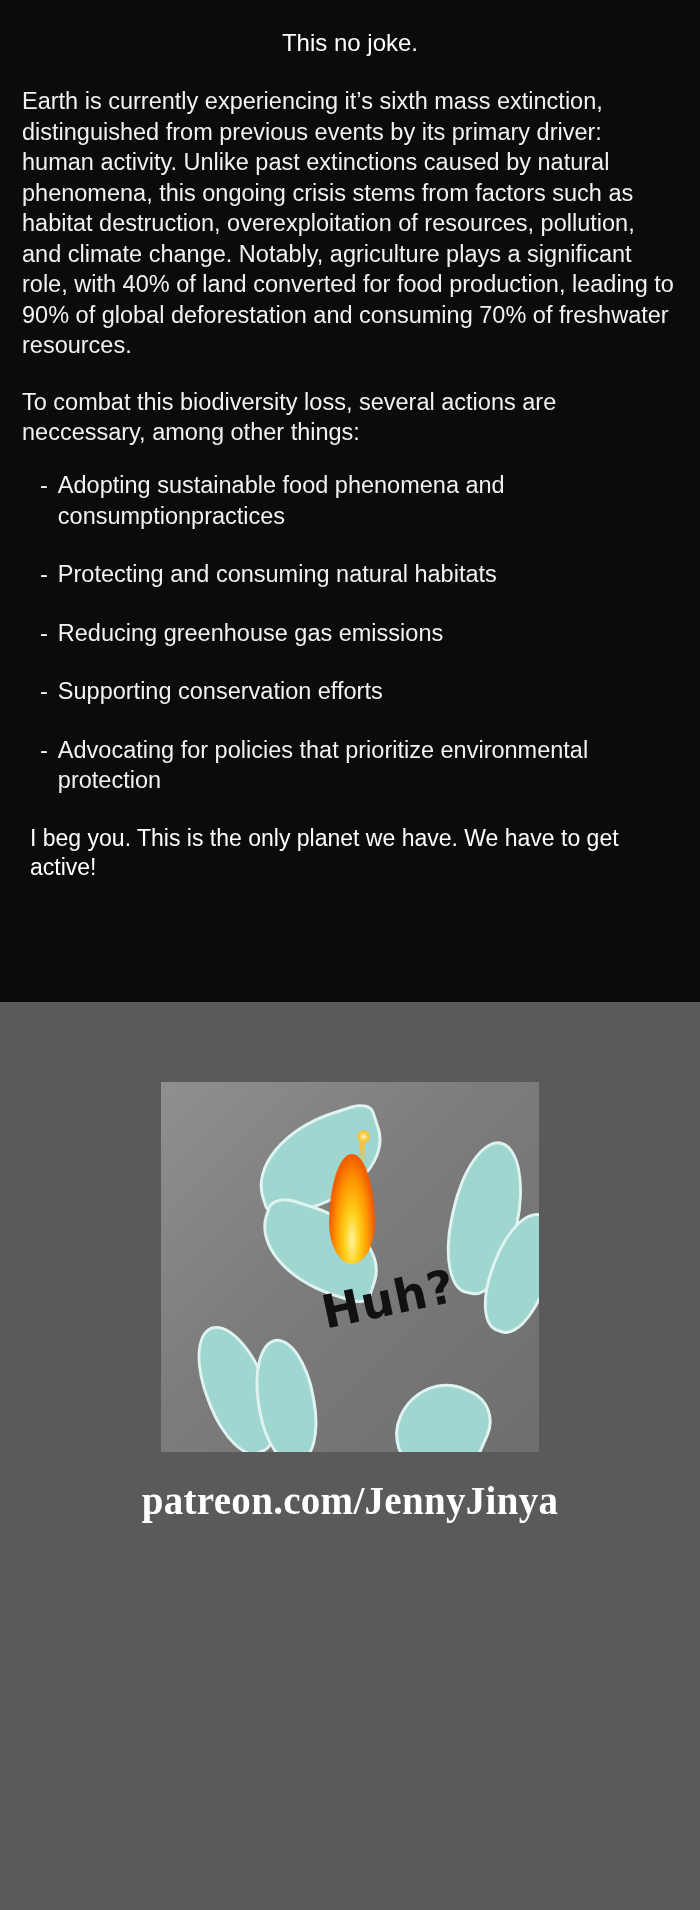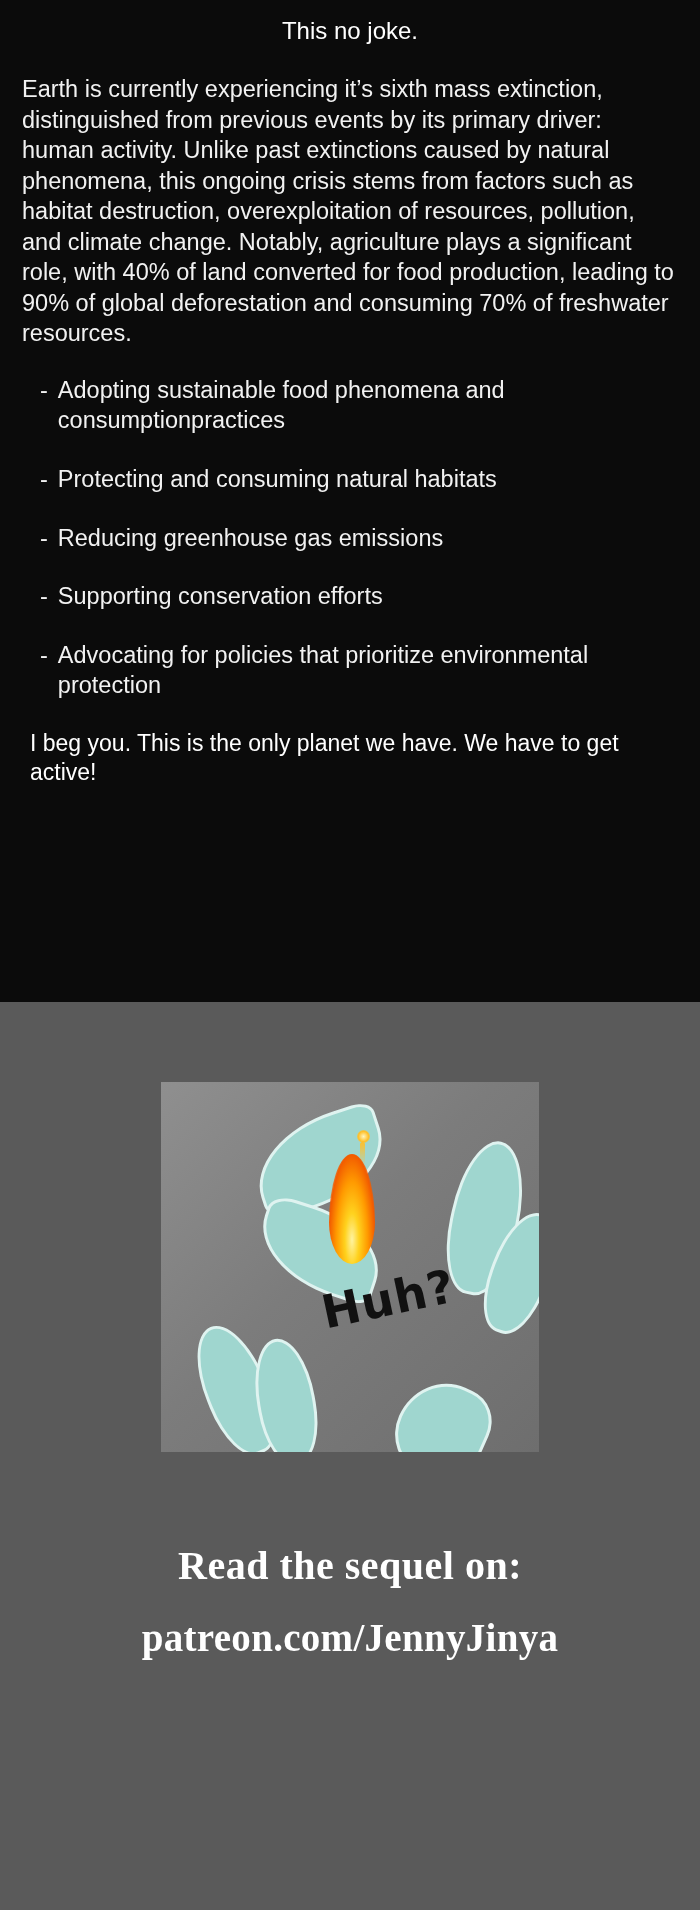--- a/index.html
+++ b/index.html
@@ -16,21 +16,21 @@
     min-height: 1910px;
     background: #000000;
     position: relative;
     overflow: hidden;
   }
 
   
   .text-panel {
     background: #0b0b0b;
     color: #ffffff;
-    padding: 12px 22px 30px 22px;
+    padding: 24px 22px 30px 22px;
     box-sizing: border-box;
     width: 700px;
     height: 1002px;
   }
   .headline {
     text-align: center;
     font-size: 24px;
     line-height: 1.25;
     margin: 4px 0 28px 0;
     color: #ffffff;
@@ -204,20 +204,21 @@
 
 <div class="page">
 
   <section class="text-panel">
 
     <div class="headline">This no joke.</div>
 
 
     <p class="para">Earth is currently experiencing it’s sixth mass extinction, distinguished from previous events by its primary driver: human activity. Unlike past extinctions caused by natural phenomena, this ongoing crisis stems from factors such as habitat destruction, overexploitation of resources, pollution, and climate change. Notably, agriculture plays a significant role, with 40% of land converted for food production, leading to 90% of global deforestation and consuming 70% of freshwater resources.</p>
 
+    <p class="para tight">To combat this biodiversity loss, several actions are neccessary, among other things:</p>
 
     <ul class="bullet-list">
       <li class="bullet-item">
         <span class="bullet-dash">-</span>
         <span class="bullet-text">Adopting sustainable food phenomena and consumptionpractices</span>
       </li>
       <li class="bullet-item">
         <span class="bullet-dash">-</span>
         <span class="bullet-text">Protecting and consuming natural habitats</span>
       </li>
@@ -248,18 +249,17 @@
       <div class="leaf leaf-d"></div>
       <div class="leaf leaf-e"></div>
       <div class="leaf leaf-f"></div>
       <div class="leaf leaf-g"></div>
       <div class="ember"></div>
       <div class="ember-tail"></div>
       <div class="flame"></div>
       <div class="huh">Huh?</div>
     </div>
 
-    <div class="promo-title">Read the sequel on:</div>
     <div class="promo-link">patreon.com/JennyJinya</div>
 
   </section>
 
 </div>
 
 </body></html>

